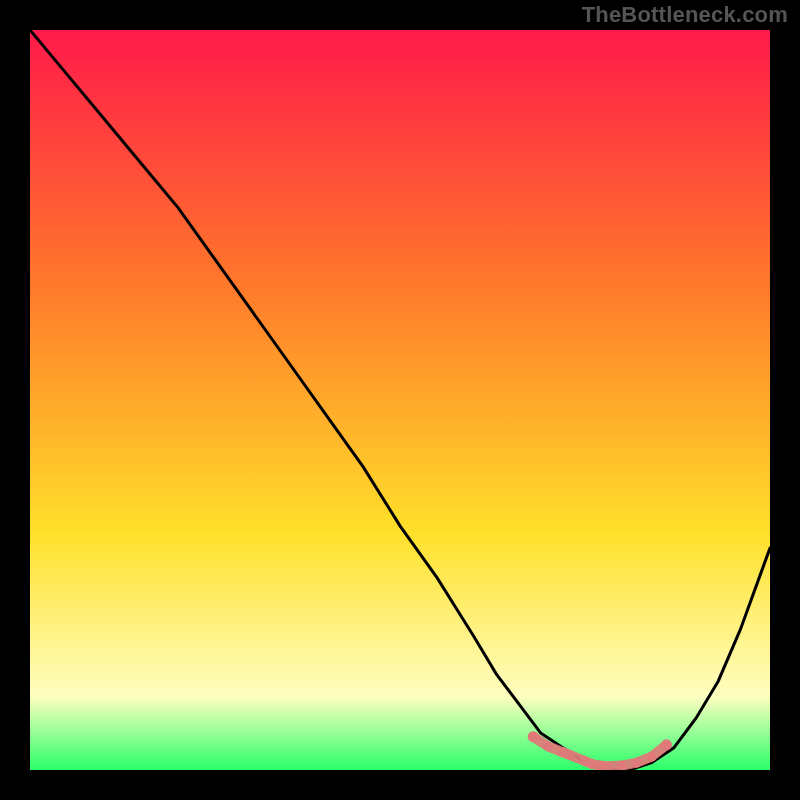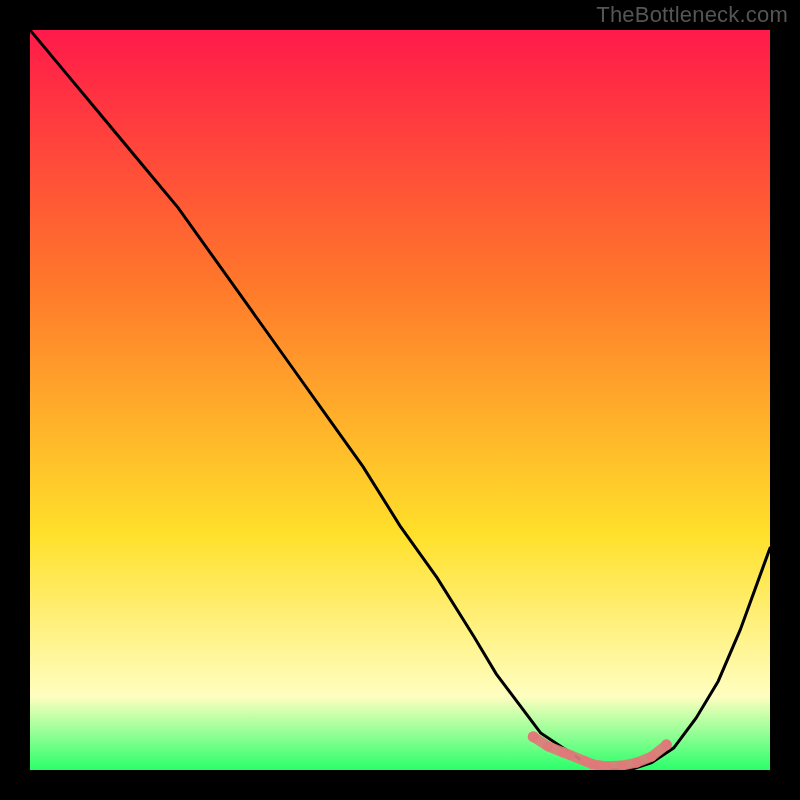--- a/index.html
+++ b/index.html
@@ -16,21 +16,21 @@
     width: 800px;
     height: 800px;
     background: #000;
   }
   .watermark {
     position: absolute;
     top: 2px;
     right: 12px;
     color: #555;
     font-size: 22px;
-    font-weight: 400;
+    font-weight: 700;
     letter-spacing: 0.2px;
     z-index: 10;
   }
   .plot-wrap {
     position: absolute;
     left: 30px;
     top: 30px;
     width: 740px;
     height: 740px;
   }

